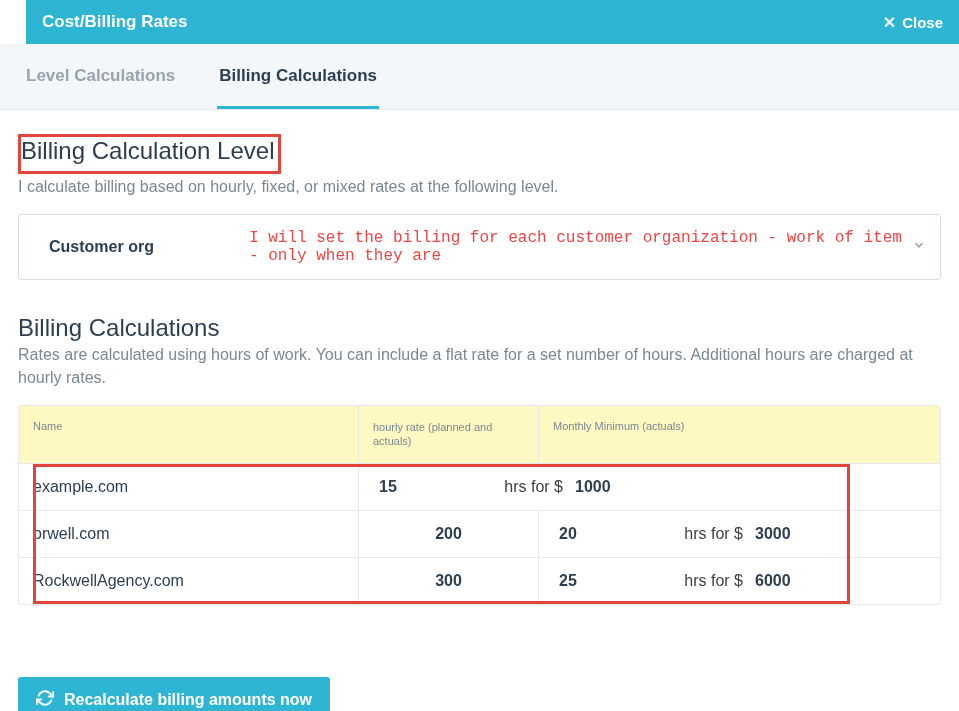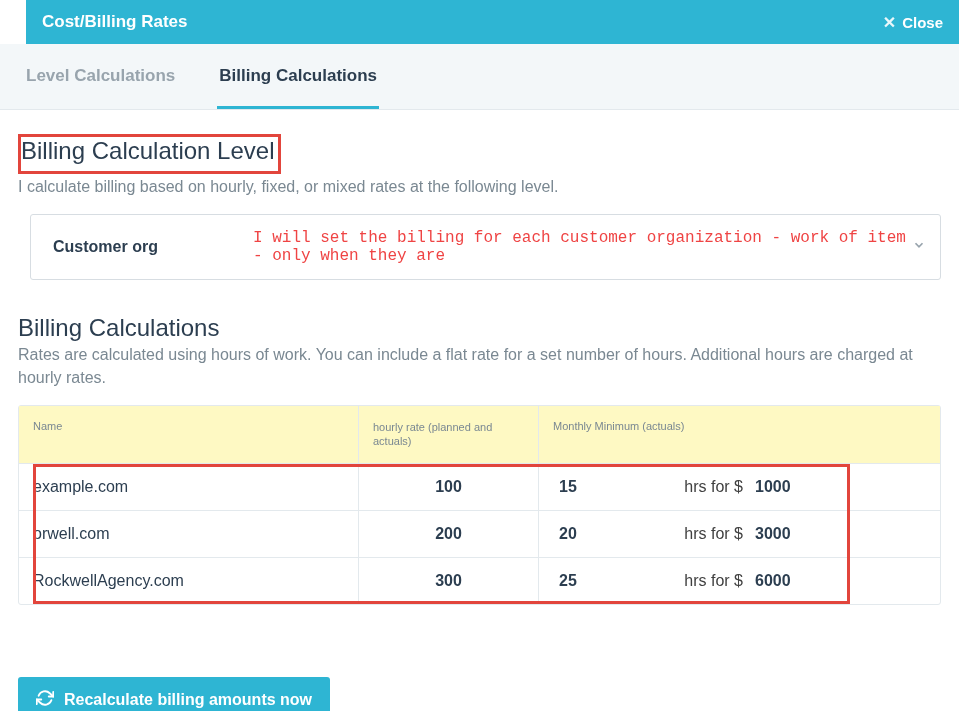--- a/index.html
+++ b/index.html
@@ -60,27 +60,26 @@
     }
     .highlight-box {
       display: inline-block;
       border: 3px solid #e2453c;
       padding: 0 4px 4px 0;
       margin-bottom: 2px;
     }
     .level-selector {
       border: 1px solid #d7dde2;
       border-radius: 3px;
-      padding: 14px 22px;
+      padding: 14px 30px;
       display: flex;
       align-items: center;
       gap: 60px;
       margin-bottom: 34px;
       position: relative;
-      margin-left: 12px;
     }
     .level-label {
       font-size: 16px;
       font-weight: 700;
       color: #2c3e50;
       min-width: 140px;
     }
     .level-desc {
       font-size: 16px;
       color: #ef4444;
@@ -194,21 +193,20 @@
     <div class="table">
       <div class="thead">
         <div class="th col-name">Name</div>
         <div class="th col-rate">hourly rate (planned and actuals)</div>
         <div class="th col-min">Monthly Minimum (actuals)</div>
       </div>
       <div class="table-highlight-wrap">
         <div class="tbody" id="tbody">
             <div class="trow">
               <div class="td col-name">example.com</div>
-              <div class="td col-rate">100</div>
               <div class="td col-min">
                 <span class="min-hrs">15</span>
                 <span class="min-label">hrs for $</span>
                 <span class="min-amt">1000</span>
               </div>
             </div>
             <div class="trow">
               <div class="td col-name">orwell.com</div>
               <div class="td col-rate">200</div>
               <div class="td col-min">

